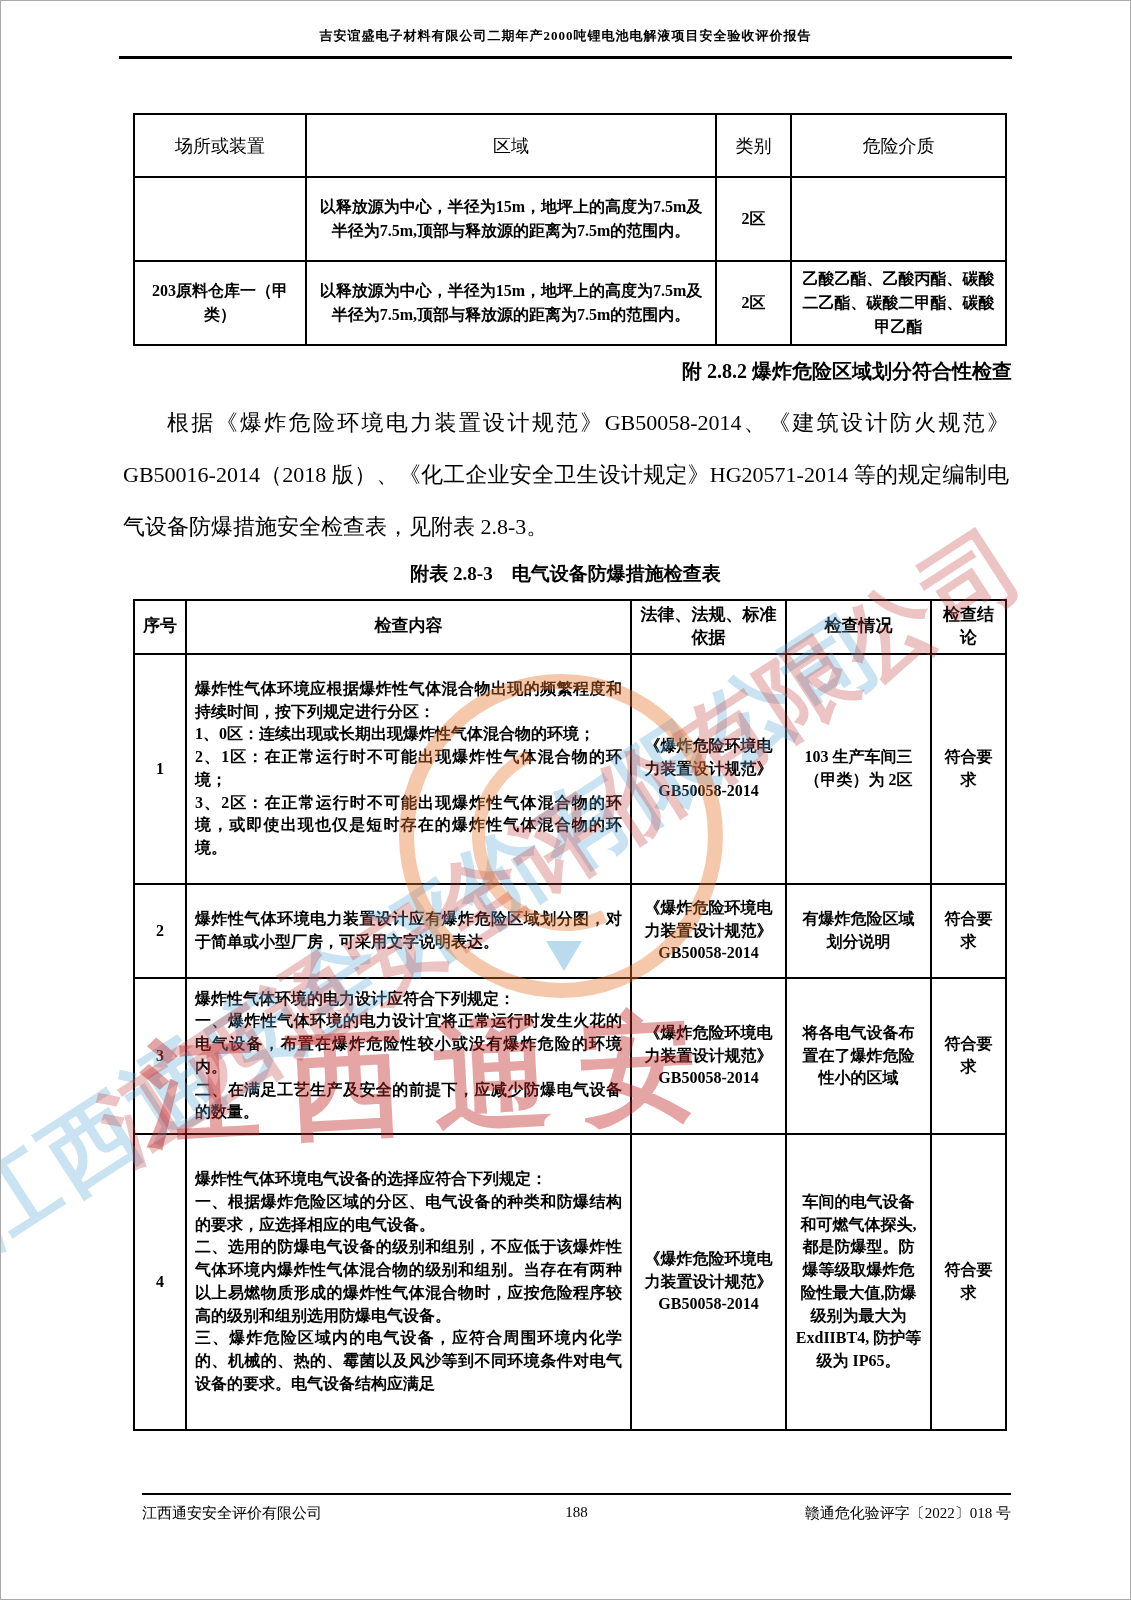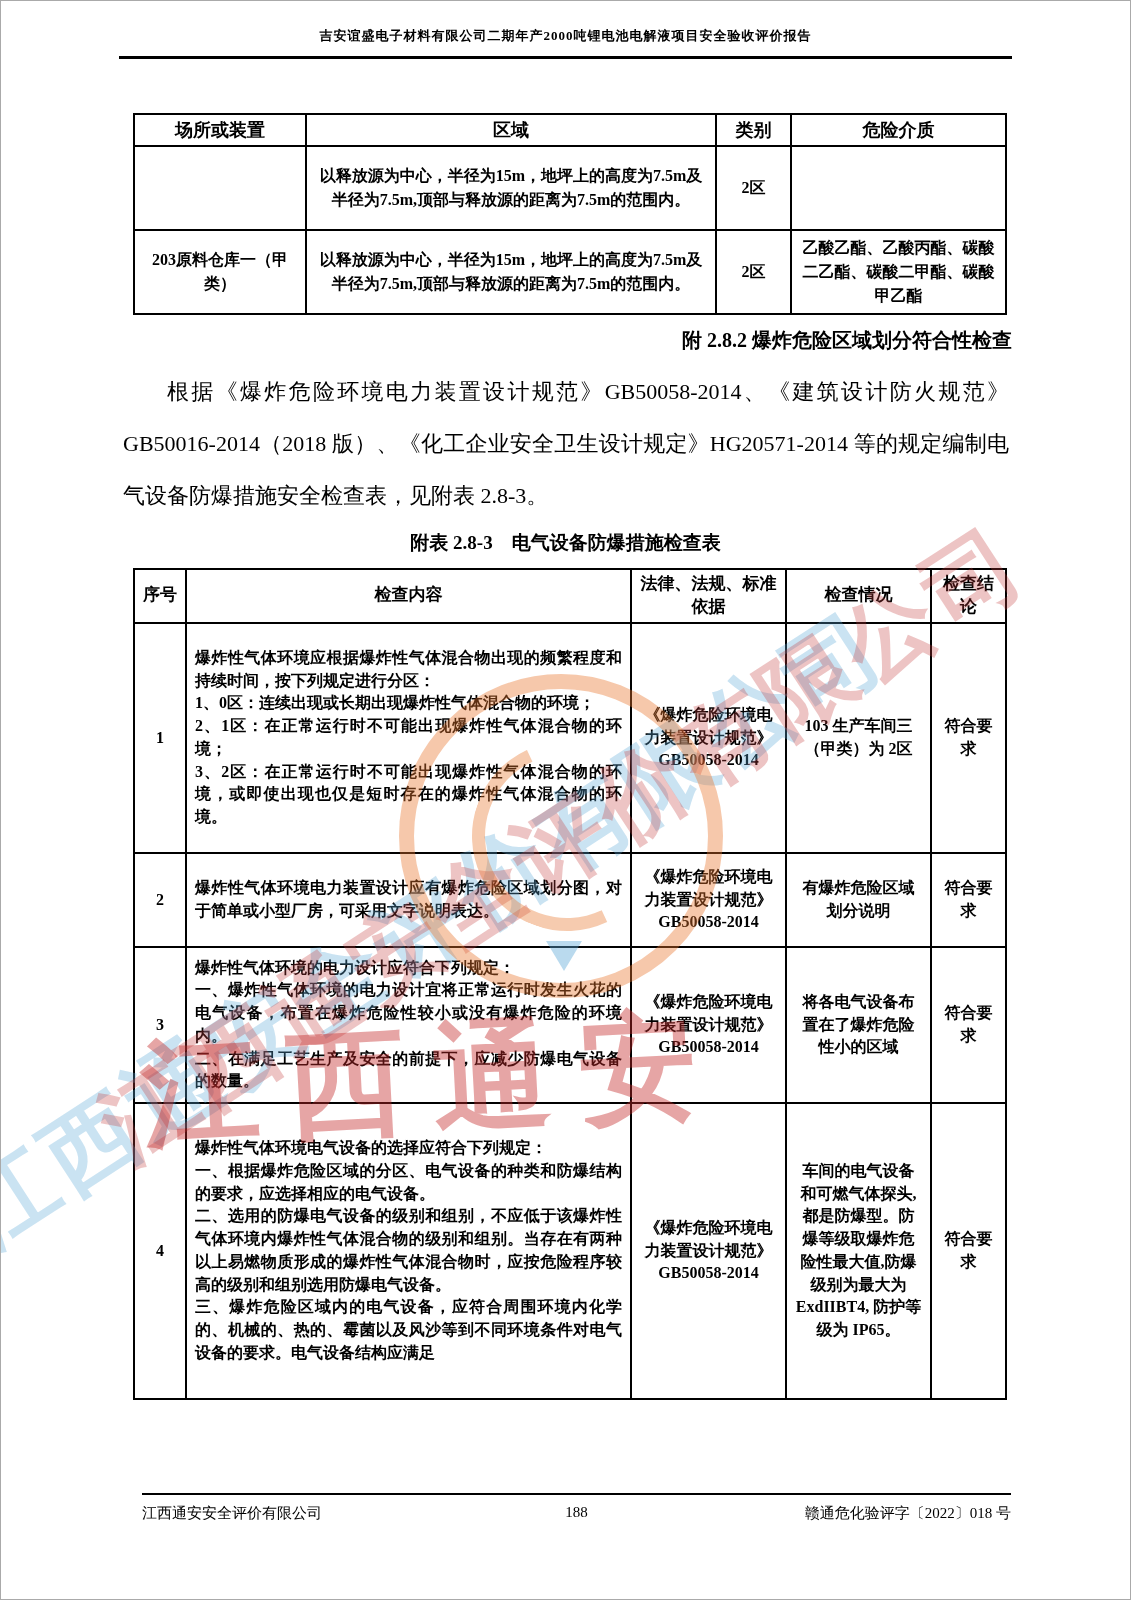--- a/index.html
+++ b/index.html
@@ -29,21 +29,21 @@
 
   
   table { border-collapse: collapse; table-layout: fixed; }
   .t1 { width: 872px; margin: 54px 0 0 14px; }
   .t1 th, .t1 td {
     border: 2px solid #000;
     text-align: center;
     vertical-align: middle;
     padding: 3px 8px;
   }
-  .t1 th { font-size: 18px; font-weight: 700; height: 32px; }
+  .t1 th { font-size: 18px; font-weight: 400; height: 63px; }
   .t1 td { font-size: 16px; font-weight: 600; height: 84px; line-height: 1.5; }
 
   
   .sec-heading { margin: 12px 0 0 48px; font-size: 20px; font-weight: 700; text-align: right; }
   .body-para {
     width: 886px;
     margin: 12px 0 0 4px;
     font-size: 22px;
     line-height: 52px;
     text-indent: 2em;

